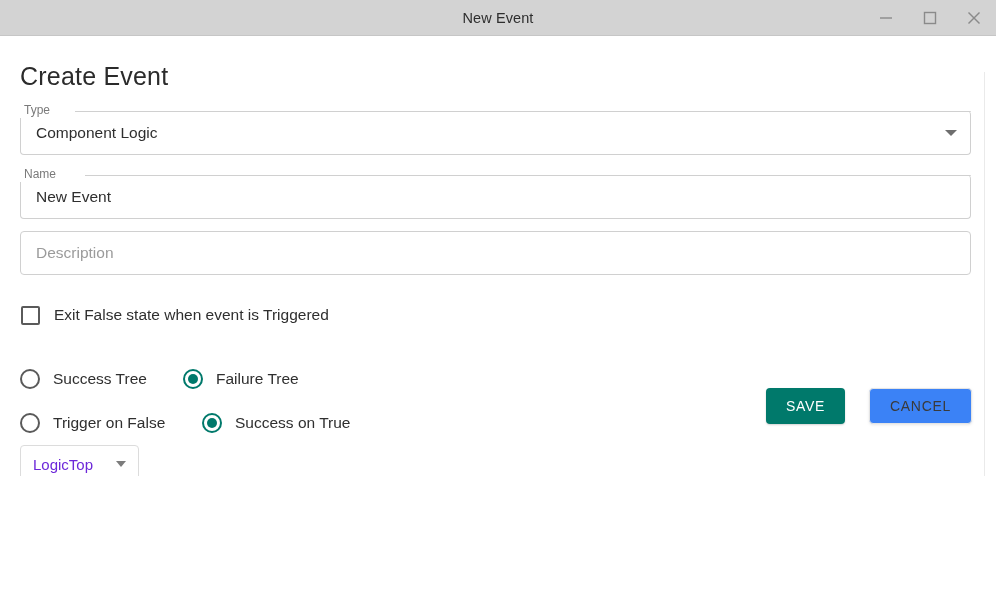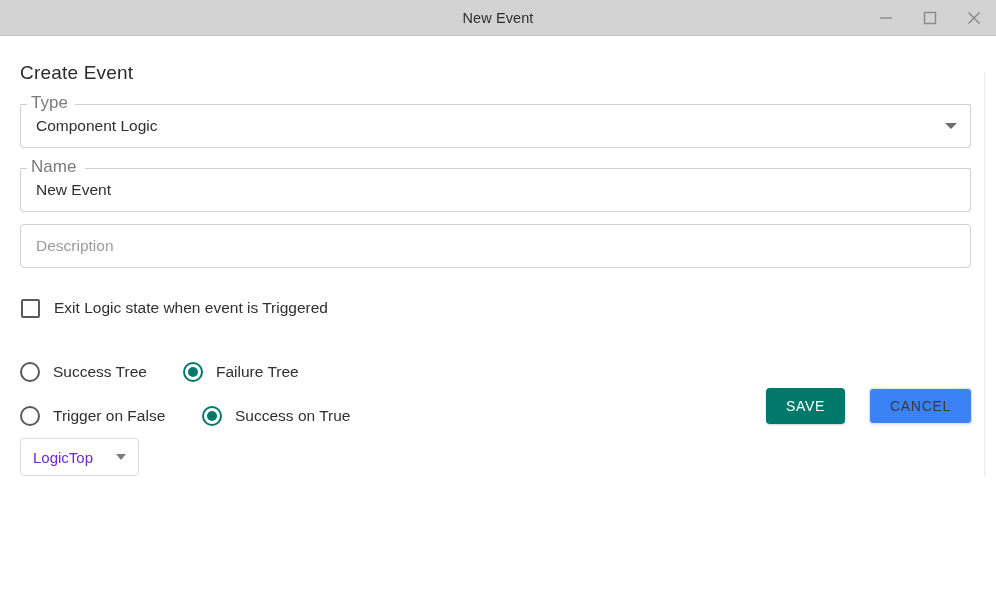--- a/index.html
+++ b/index.html
@@ -61,21 +61,21 @@
   }
   .right-rail {
     position: absolute;
     top: 36px; right: 0;
     width: 12px; height: 568px;
     background: #ffffff;
     border-left: 1px solid #eaeaea;
   }
 
   .page-title {
-    font-size: 19px;
+    font-size: 25px;
     color: #2b2b2b;
     font-weight: 400;
     margin: 26px 0 0 0;
     letter-spacing: 0.2px;
   }
 
   
   .field {
     position: relative;
     margin-top: 20px;
@@ -112,22 +112,22 @@
   }
   .field.notched .outline-top .seg-right {
     flex: 1 1 auto;
     border-top: 1px solid #d0d0d0;
     border-top-right-radius: 4px;
     height: 1px;
   }
   .field-legend {
     position: absolute;
     top: -9px;
-    left: 7px;
-    font-size: 17px;
+    left: 0;
+    font-size: 12px;
     color: #7a7a7a;
     background: #ffffff;
     padding: 0 4px;
     line-height: 16px;
   }
   .field-value {
     position: absolute;
     left: 16px;
     top: 0;
     height: 44px;
@@ -321,21 +321,21 @@
       <div class="field-value">New Event</div>
     </div>
 
     <div class="field" style="margin-top:12px">
       <div class="outline"></div>
       <div class="field-value placeholder">Description</div>
     </div>
 
     <div class="check-row">
       <div class="checkbox-box"></div>
-      <div class="check-label">Exit Logic state when event is Triggered</div>
+      <div class="check-label">Exit False state when event is Triggered</div>
     </div>
 
     <div class="radio-row">
       <div class="radio-item" style="width:146px">
         <div class="radio-circle"></div>
         <div class="radio-label">Success Tree</div>
       </div>
       <div class="radio-item" style="margin-left:17px">
         <div class="radio-circle selected"></div>
         <div class="radio-label">Failure Tree</div>

